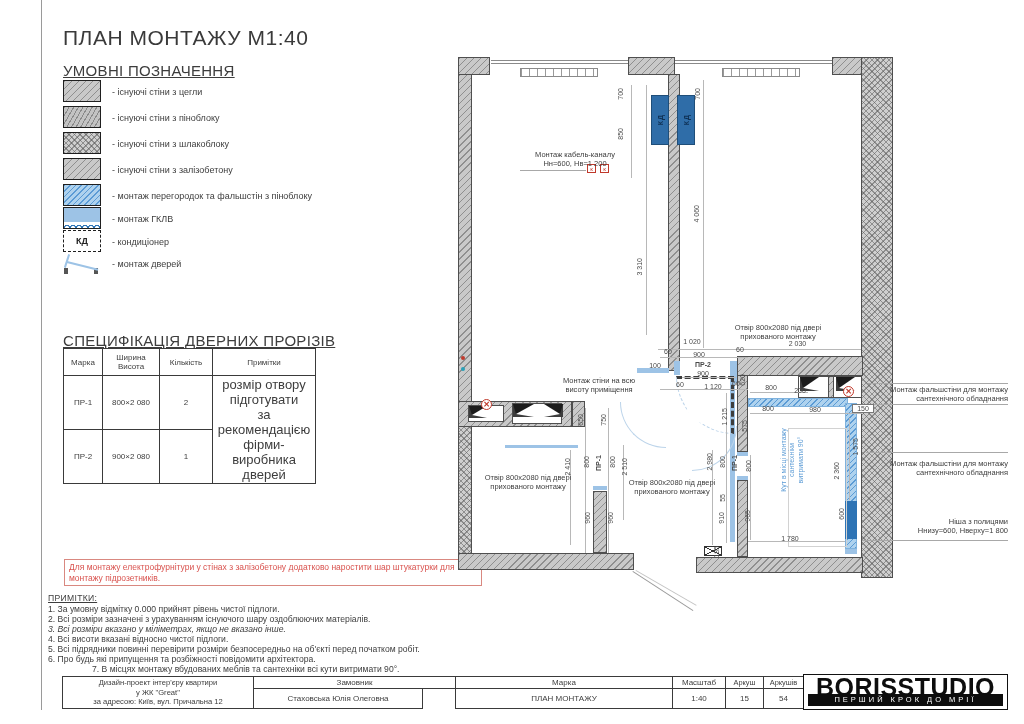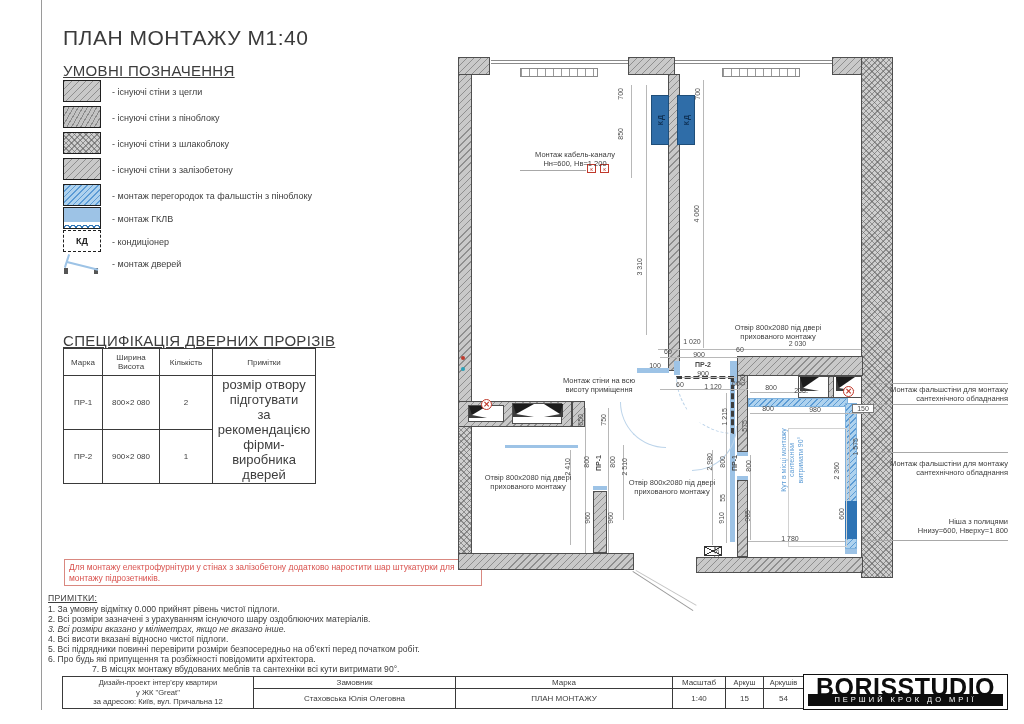--- a/index.html
+++ b/index.html
@@ -286,21 +286,21 @@
 сантехнічного обладнання</div>
   <div class="ann" style="left:878px;top:459px;width:130px;text-align:right;">Монтаж фальшстіни для монтажу
 сантехнічного обладнання</div>
   <div class="ann" style="left:878px;top:517px;width:130px;text-align:right;">Ніша з полицями
 Ннизу=600, Нверху=1 800</div>
 
   <div class="tb" style="left:62px;top:676px;width:192px;height:33px;font-size:7.6px;line-height:1.3;">Дизайн-проект інтер'єру квартири
 у ЖК "Great"
 за адресою: Київ, вул. Причальна 12</div>
   <div class="tb" style="left:253px;top:676px;width:203px;height:13px;">Замовник</div>
-  <div class="tb" style="left:253px;top:688px;width:203px;height:21px;">Стаховська Юлія Олеговна</div>
+  <div class="tb" style="left:253px;top:688px;width:170px;height:21px;">Стаховська Юлія Олеговна</div>
   <div class="tb" style="left:455px;top:676px;width:218px;height:13px;">Марка</div>
   <div class="tb" style="left:455px;top:688px;width:218px;height:21px;">ПЛАН МОНТАЖУ</div>
   <div class="tb" style="left:672px;top:676px;width:54px;height:13px;">Масштаб</div>
   <div class="tb" style="left:672px;top:688px;width:54px;height:21px;">1:40</div>
   <div class="tb" style="left:725px;top:676px;width:39px;height:13px;font-size:7.4px;">Аркуш</div>
   <div class="tb" style="left:725px;top:688px;width:39px;height:21px;">15</div>
   <div class="tb" style="left:763px;top:676px;width:41px;height:13px;font-size:7.4px;">Аркушів</div>
   <div class="tb" style="left:763px;top:688px;width:41px;height:21px;">54</div>
   <div class="logo" style="left:803px;top:674px;width:205px;height:36px;">
     <div class="logotext">BORISSTUDIO</div>

